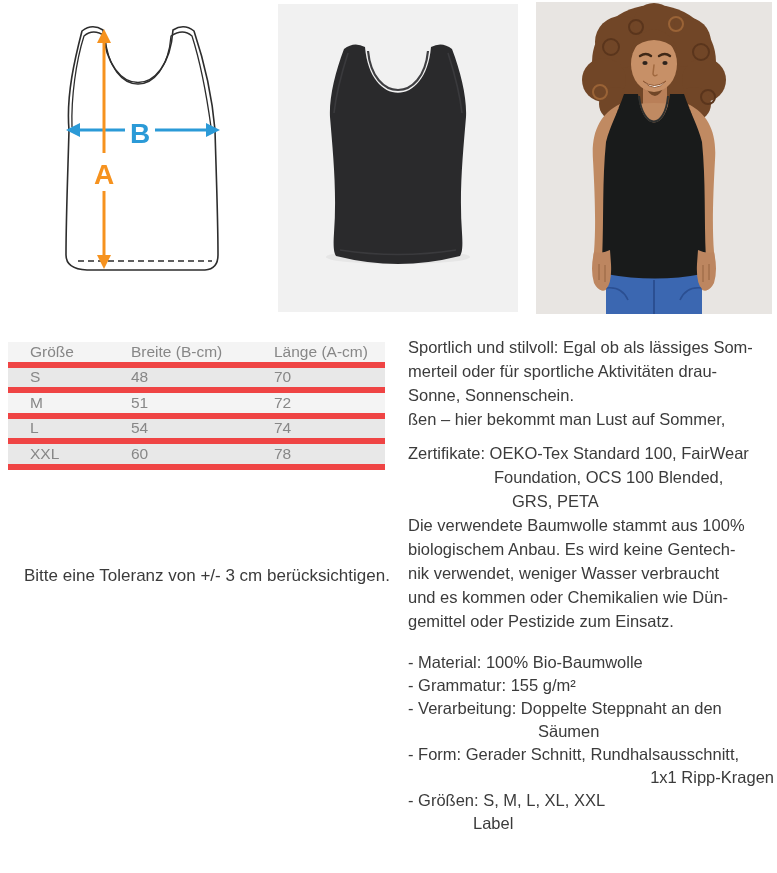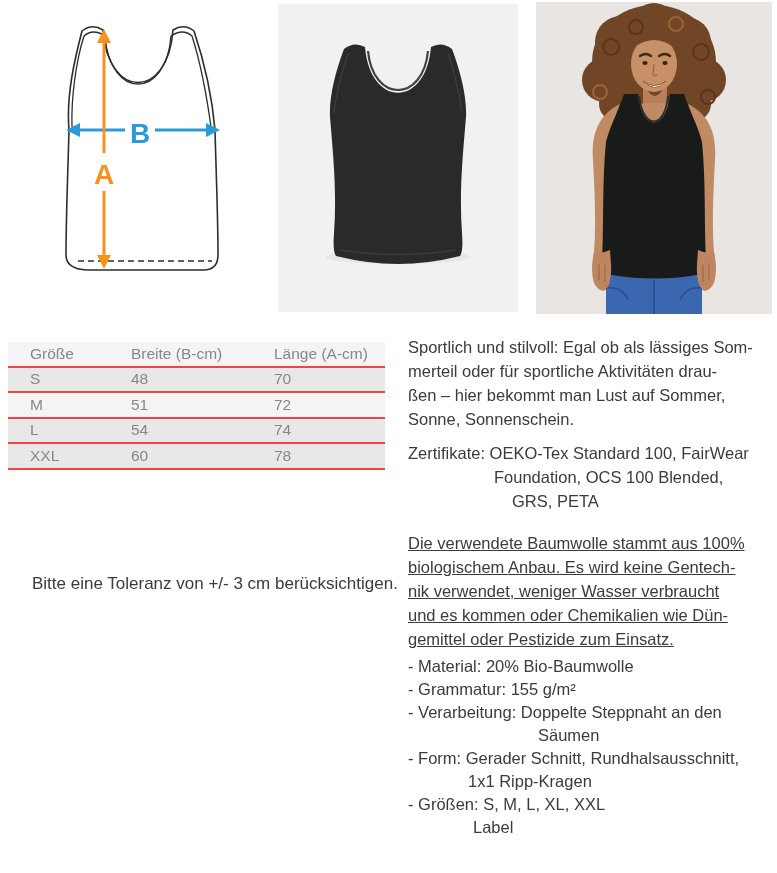--- a/index.html
+++ b/index.html
@@ -12,38 +12,38 @@
 
   
   .media-diagram { left:8px;   top:3px; }
   .media-product { left:278px; top:3px; }
   .media-model   { left:536px; top:2px; }
 
   
   .size-table { position:absolute; left:8px; top:342px; width:377px;
                 font-size:15.5px; color:#878787; }
   .trow { display:flex; align-items:center; height:25.5px;
-          border-bottom:2px solid #ef4444; background:#f4f4f4;
+          border-bottom:6px solid #ef4444; background:#f4f4f4;
           padding-left:22px; box-sizing:border-box; }
   .trow.dark { background:#e8e8e8; }
   .tc1 { width:101px; } .tc2 { width:143px; } .tc3 { flex:1; }
 
   
-  .tolerance { position:absolute; left:20px; top:562px; margin:12px;
+  .tolerance { position:absolute; left:20px; top:562px; margin:4px;
                font-size:17px; color:#3b3b3b; white-space:nowrap; }
 
   
   .details { position:absolute; left:408px; top:335px; width:366px;
              color:#3b3b3b; font-size:16.5px; }
   .details p { margin:0 0 10px 0; }
-  .details p.certificates { margin-bottom:18px; }
-  .details p.cotton { margin-bottom:4px;text-decoration:underline; }
+  .details p.certificates { margin-bottom:0; }
+  .details p.cotton { margin-bottom:18px; }
   .ln { display:block; line-height:24px; white-space:nowrap; }
   .specs .ln { line-height:23px; }
-  .ind-60  { padding-left:60px; }
+  .ind-60  { padding-left:60px;text-align:right; }
   .ind-65  { padding-left:65px; }
   .ind-86  { padding-left:86px; }
   .ind-104 { padding-left:104px; }
   .ind-130 { padding-left:130px; }
 </style>
 </head>
 <body>
 
 <div class="canvas">
 
@@ -182,37 +182,37 @@
       <span class="tc3">78</span>
     </div>
   </div>
 
   <p class="tolerance">Bitte eine Toleranz von +/- 3 cm berücksichtigen.</p>
 
   <div class="details">
     <p class="intro">
       <span class="ln">Sportlich und stilvoll: Egal ob als lässiges Som-</span>
       <span class="ln">merteil oder für sportliche Aktivitäten drau-</span>
+      <span class="ln">Sonne, Sonnenschein.</span>
       <span class="ln">ßen – hier bekommt man Lust auf Sommer,</span>
-      <span class="ln">Sonne, Sonnenschein.</span>
     </p>
     <p class="certificates">
       <span class="ln">Zertifikate: OEKO-Tex Standard 100, FairWear</span>
       <span class="ln ind-86">Foundation, OCS 100 Blended,</span>
       <span class="ln ind-104">GRS, PETA</span>
     </p>
     <p class="cotton">
       <span class="ln">Die verwendete Baumwolle stammt aus 100%</span>
       <span class="ln">biologischem Anbau. Es wird keine Gentech-</span>
       <span class="ln">nik verwendet, weniger Wasser verbraucht</span>
       <span class="ln">und es kommen oder Chemikalien wie Dün-</span>
       <span class="ln">gemittel oder Pestizide zum Einsatz.</span>
     </p>
     <p class="specs">
-      <span class="ln">- Material: 20% Bio-Baumwolle</span>
+      <span class="ln">- Material: 100% Bio-Baumwolle</span>
       <span class="ln">- Grammatur: 155 g/m²</span>
       <span class="ln">- Verarbeitung: Doppelte Steppnaht an den</span>
       <span class="ln ind-130">Säumen</span>
       <span class="ln">- Form: Gerader Schnitt, Rundhalsausschnitt,</span>
       <span class="ln ind-60">1x1 Ripp-Kragen</span>
       <span class="ln">- Größen: S, M, L, XL, XXL</span>
       <span class="ln ind-65">Label</span>
     </p>
   </div>
 

